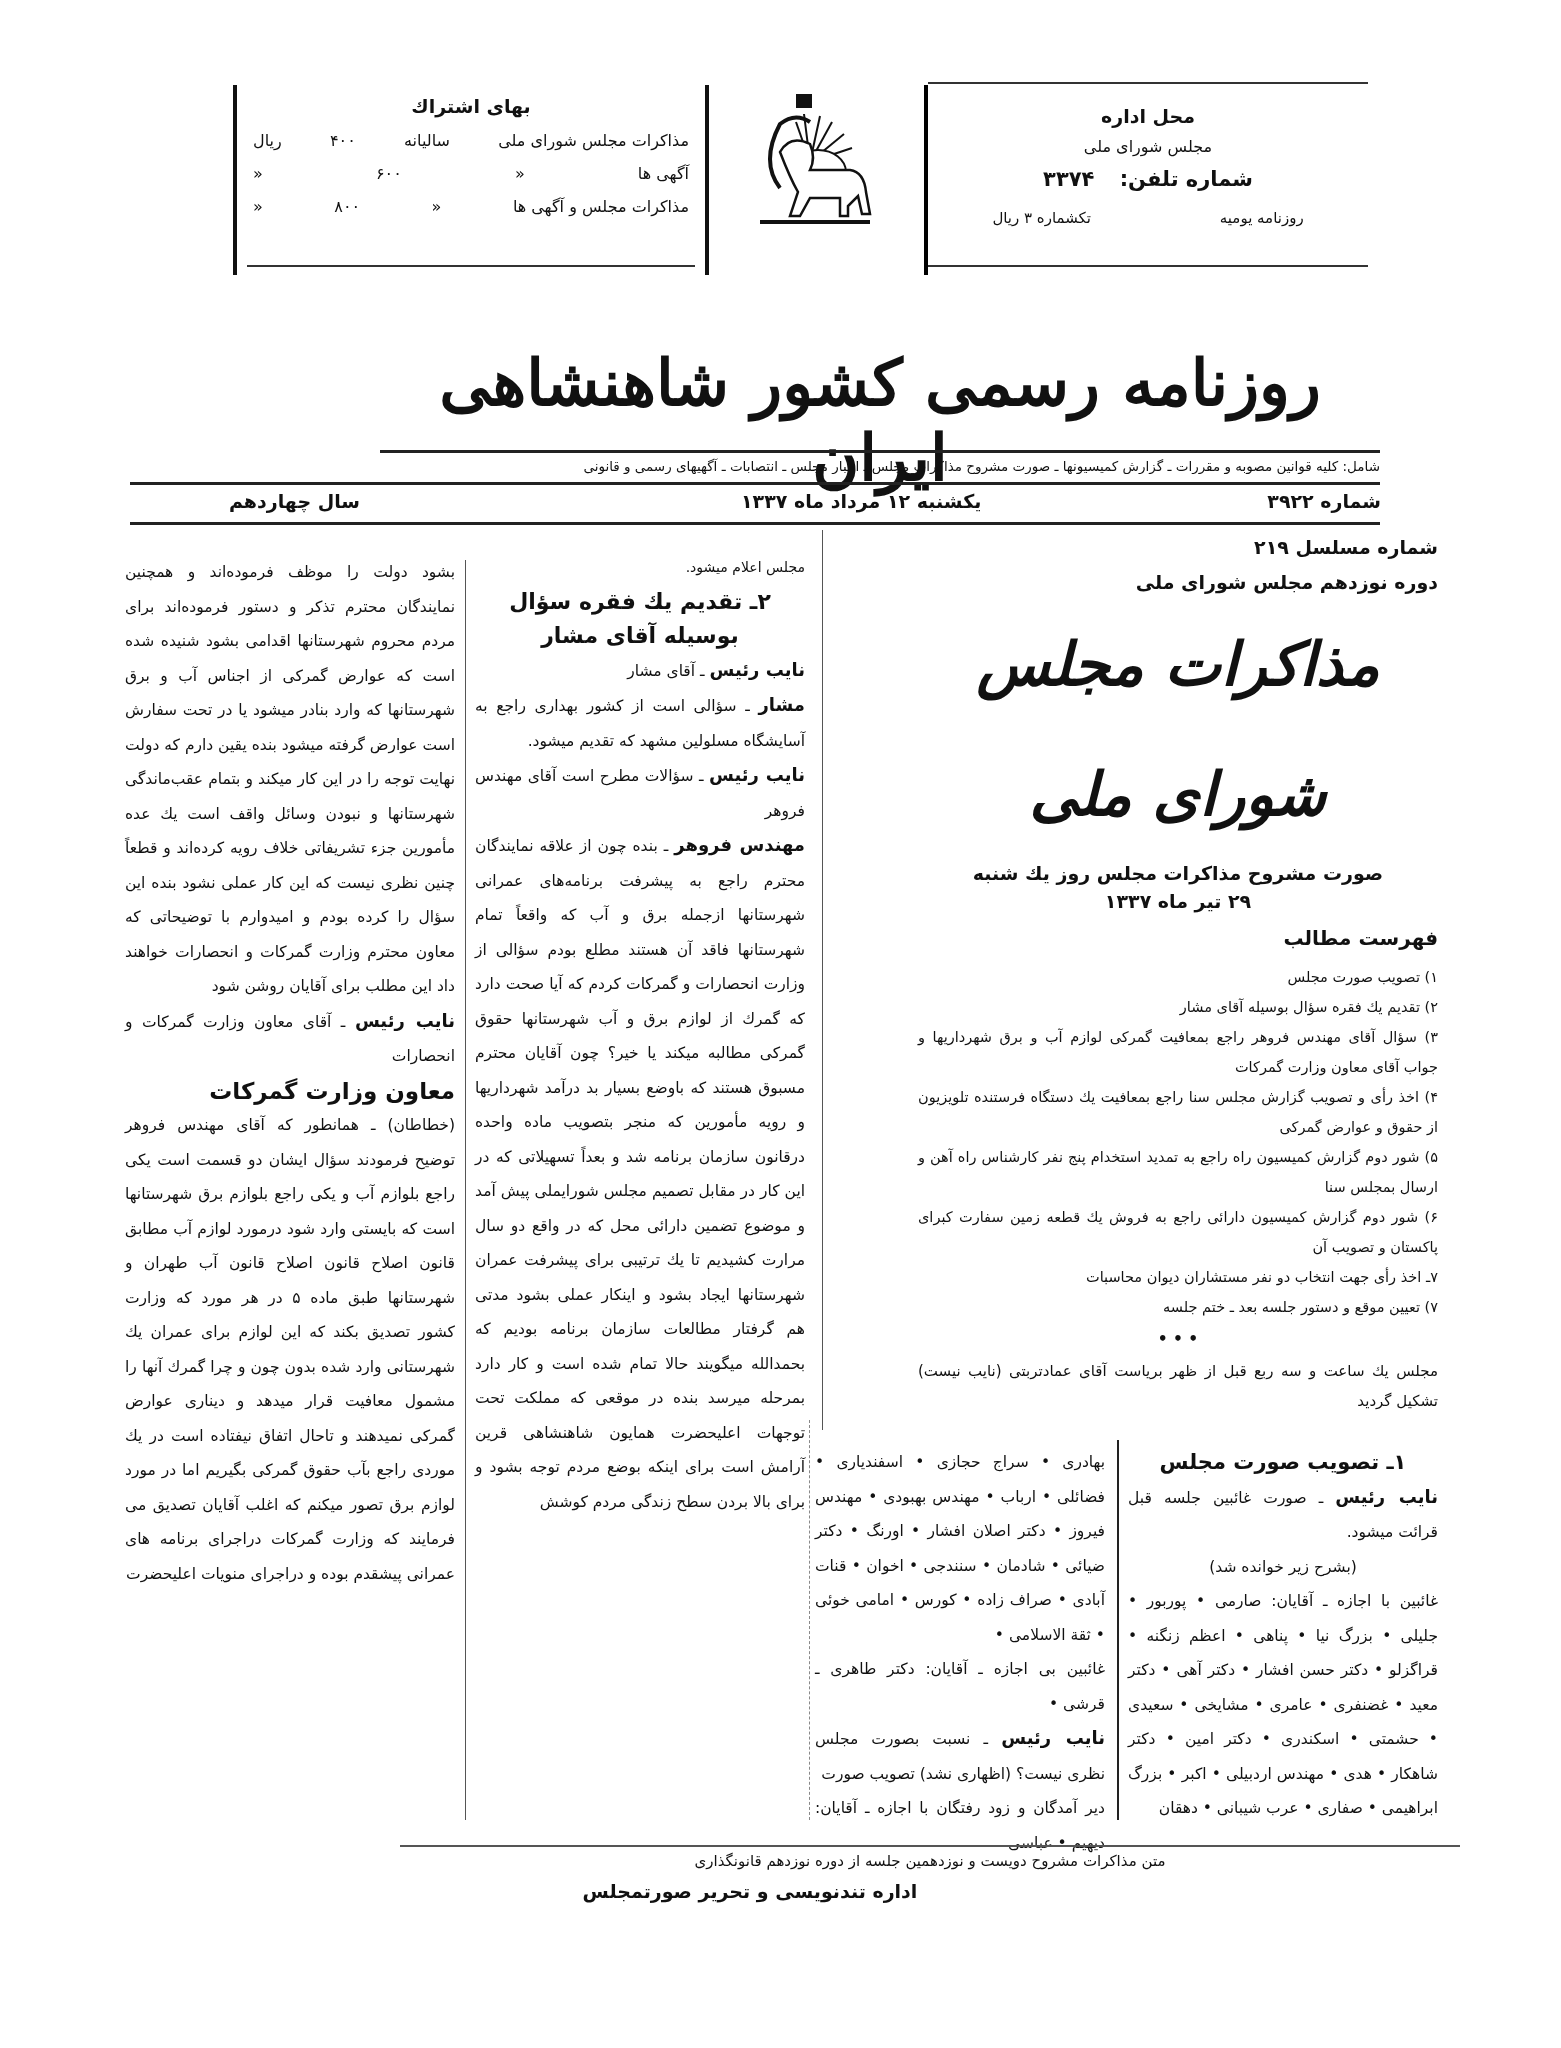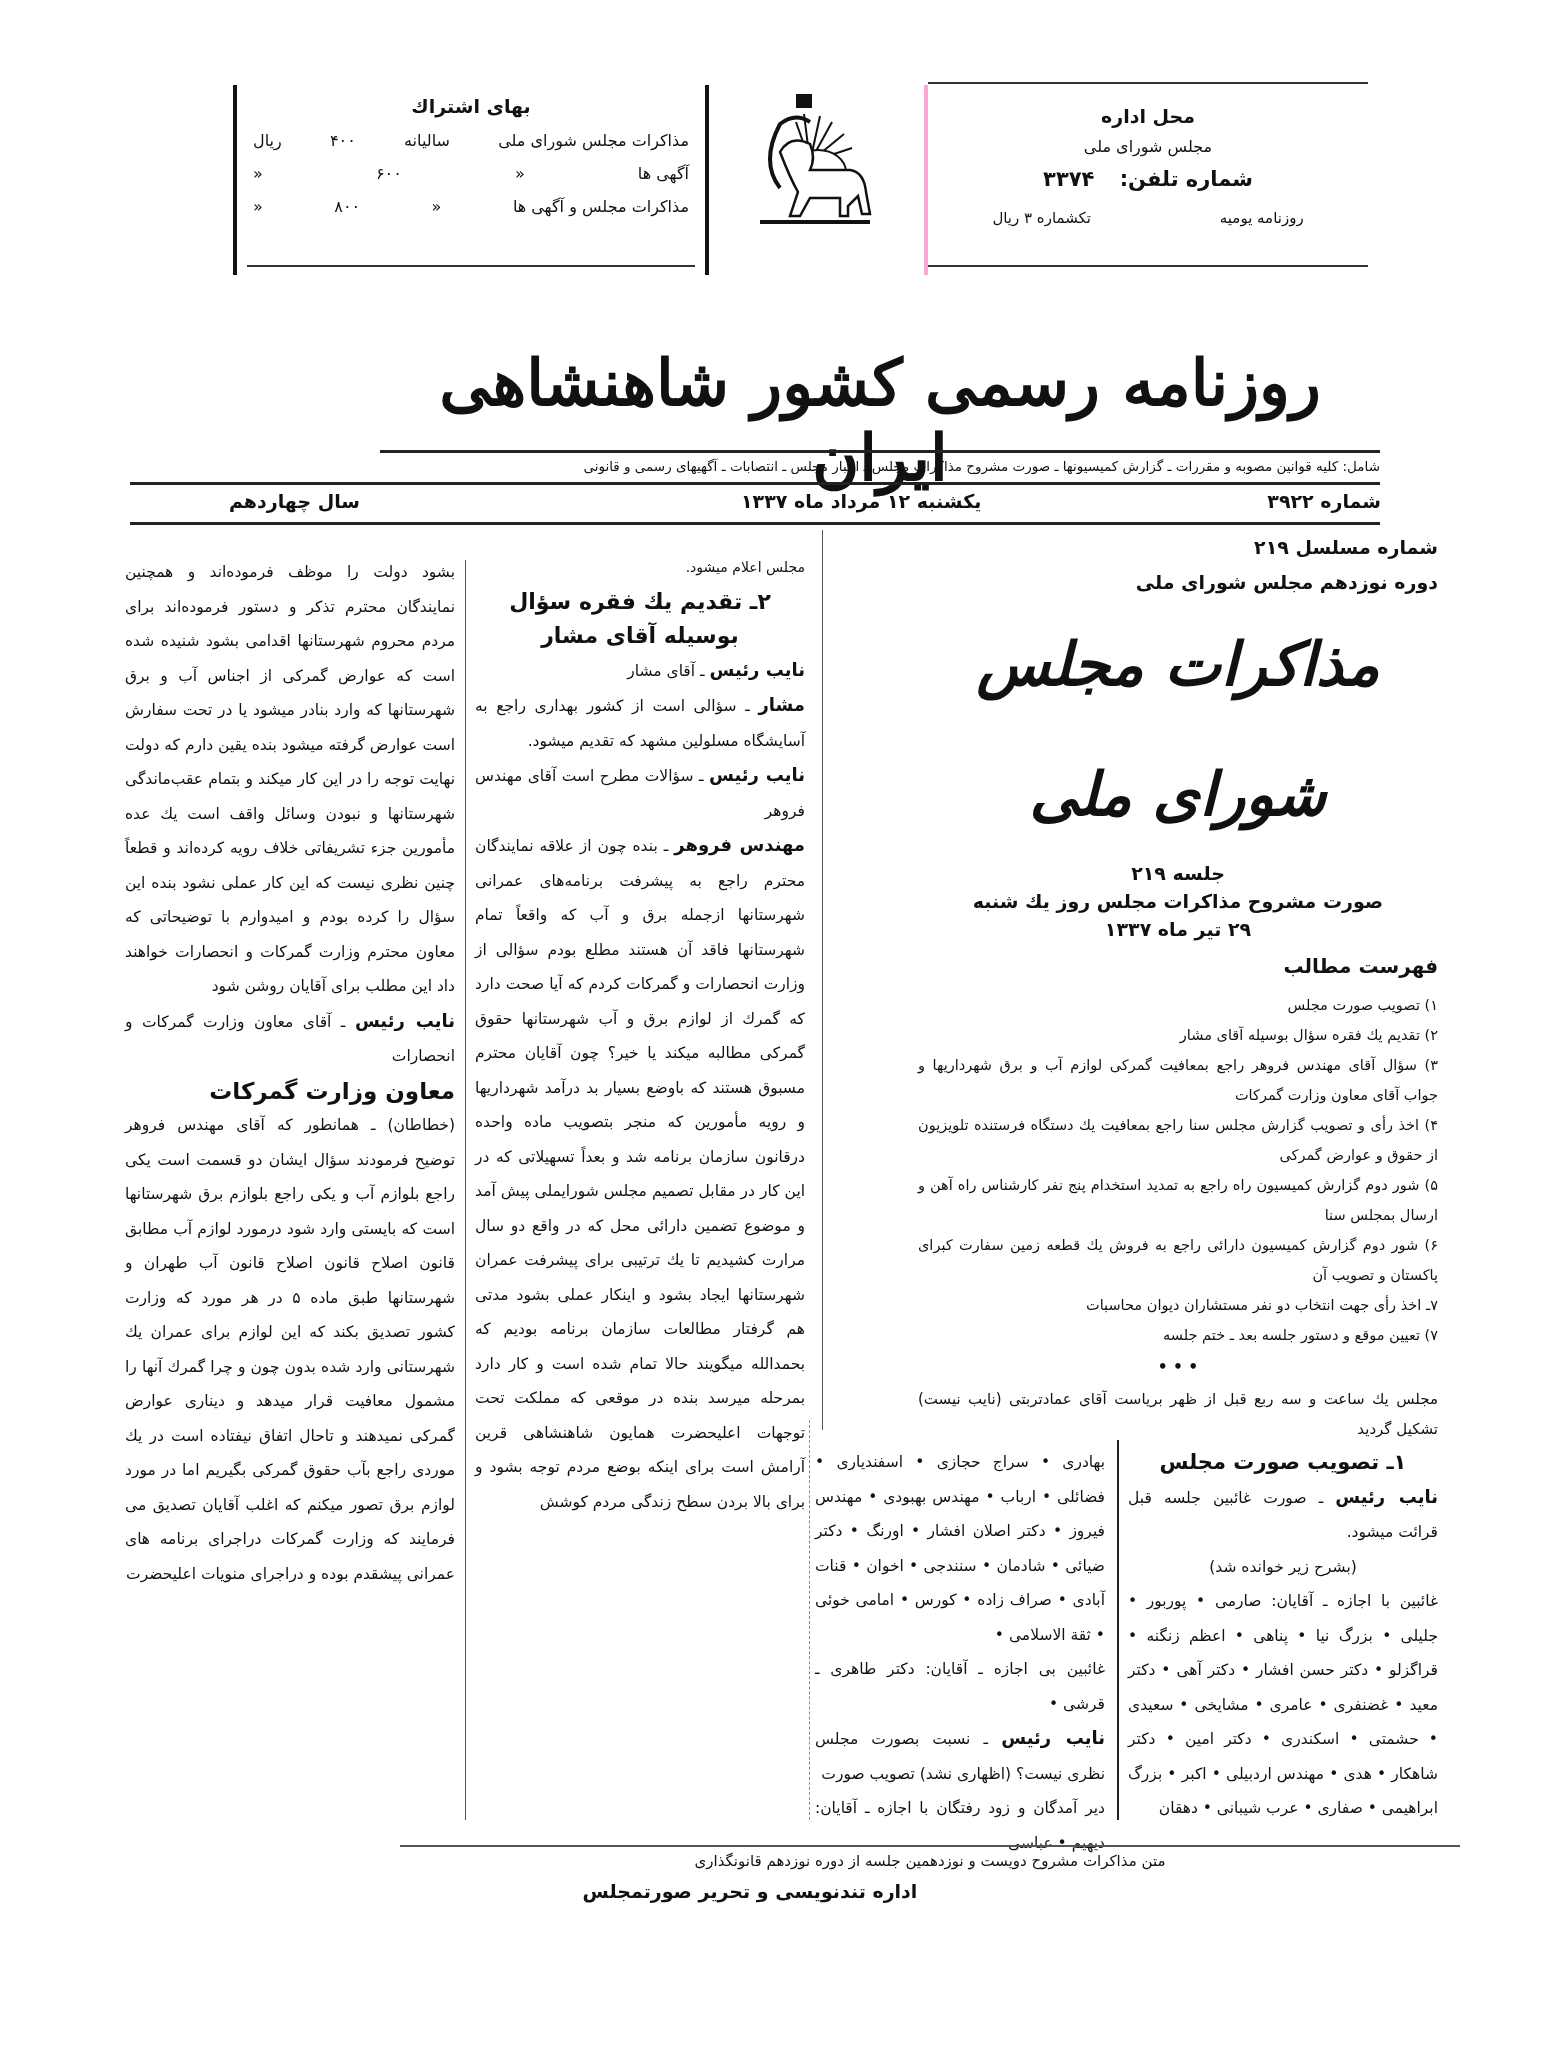--- a/index.html
+++ b/index.html
@@ -56,21 +56,21 @@
       <line x1="70" y1="70" x2="104" y2="42"></line>
     <line x1="70" y1="70" x2="112" y2="56"></line>
       <line x1="70" y1="70" x2="56" y2="30"></line>
   </g>
   <path d="M50 80 A28 22 0 0 1 106 80 Z" fill="#fff" stroke="#111" stroke-width="2"></path>
   <path d="M40 60 q10-18 30-8 q6 14 0 26 l40 0 q14 2 16 22 l4 22 -8 0 -4 -18 -10 10 0 10 -8 0 0 -18 -30 0 -10 18 -10 0 8 -24 q-8 -14 -18 -40 z" fill="#fff" stroke="#111" stroke-width="2.5"></path>
   <path d="M40 96 Q20 70 40 32 Q55 20 70 30" fill="none" stroke="#111" stroke-width="4"></path>
   <rect x="20" y="128" width="110" height="4" fill="#111"></rect>
 </svg>
 
-<div class="box rtl" style="left:924px; top:85px; width:440px; height:190px; border-right:none; border-left:4px solid #f9a8d4;">
+<div class="box rtl" style="left:924px; top:85px; width:440px; height:190px; border-right:none; border-left:4px solid #000000;">
   <div style="position:absolute; top:-3px; left:0; right:0; border-top:2px solid #333;"></div>
   <div class="ttl" style="margin-top:20px;">محل اداره</div>
   <div class="center" style="font-size:16px; margin-top:10px;">مجلس شورای ملی</div>
   <div class="center bold" style="font-size:21px; margin-top:11px;">
     <span>شماره تلفن:</span>
     <span style="margin-right:18px;">۳۳۷۴</span>
   </div>
   <div style="display:flex; justify-content:space-around; font-size:15px; margin-top:18px;">
     <span>روزنامه یومیه</span>
     <span>تکشماره ۳ ریال</span>
@@ -86,21 +86,20 @@
 
 <div class="rtl bold" style="position:absolute; right:180px; top:490px; font-size:19px;">شماره ۳۹۲۲</div>
 <div class="rtl bold" style="position:absolute; left:733px; top:490px; font-size:19px;margin-left:8px;">یکشنبه ۱۲ مرداد ماه ۱۳۳۷</div>
 <div class="rtl bold" style="position:absolute; left:140px; top:490px; width:220px; font-size:19px; text-align:right;">سال چهاردهم</div>
 <div class="hr" style="left:130px; top:522px; width:1250px; height:3px;"></div>
 
 <div class="col" style="left:918px; top:530px; width:520px;">
   <p class="bold" style="font-size:19px;">شماره مسلسل ۲۱۹</p>
   <p class="bold" style="font-size:19px;">دوره نوزدهم مجلس شورای ملی</p>
   <p class="center" style="font-size:60px; font-weight:bold; font-family:'DejaVu Serif', serif; line-height:130px; font-style:italic;">مذاکرات مجلس شورای ملی</p>
-  <p class="center bold" style="font-size:19px; line-height:28px;">جلسه ۲۱۹</p>
   <p class="center bold" style="font-size:19px; line-height:28px;">صورت مشروح مذاکرات مجلس روز یك شنبه</p>
   <p class="center bold" style="font-size:19px; line-height:28px;">۲۹ تیر ماه ۱۳۳۷</p>
   <p class="bold" style="font-size:20px; margin:6px 0;">فهرست مطالب</p>
   <div style="font-size:14.5px; line-height:30px;">
     <p>۱) تصویب صورت مجلس</p>
     <p>۲) تقدیم یك فقره سؤال بوسیله آقای مشار</p>
     <p>۳) سؤال آقای مهندس فروهر راجع بمعافیت گمرکی لوازم آب و برق شهرداریها و جواب آقای معاون وزارت گمرکات</p>
     <p>۴) اخذ رأی و تصویب گزارش مجلس سنا راجع بمعافیت یك دستگاه فرستنده تلویزیون از حقوق و عوارض گمرکی</p>
     <p>۵) شور دوم گزارش کمیسیون راه راجع به تمدید استخدام پنج نفر کارشناس راه آهن و ارسال بمجلس سنا</p>
     <p>۶) شور دوم گزارش کمیسیون دارائی راجع به فروش یك قطعه زمین سفارت کبرای پاکستان و تصویب آن</p>

